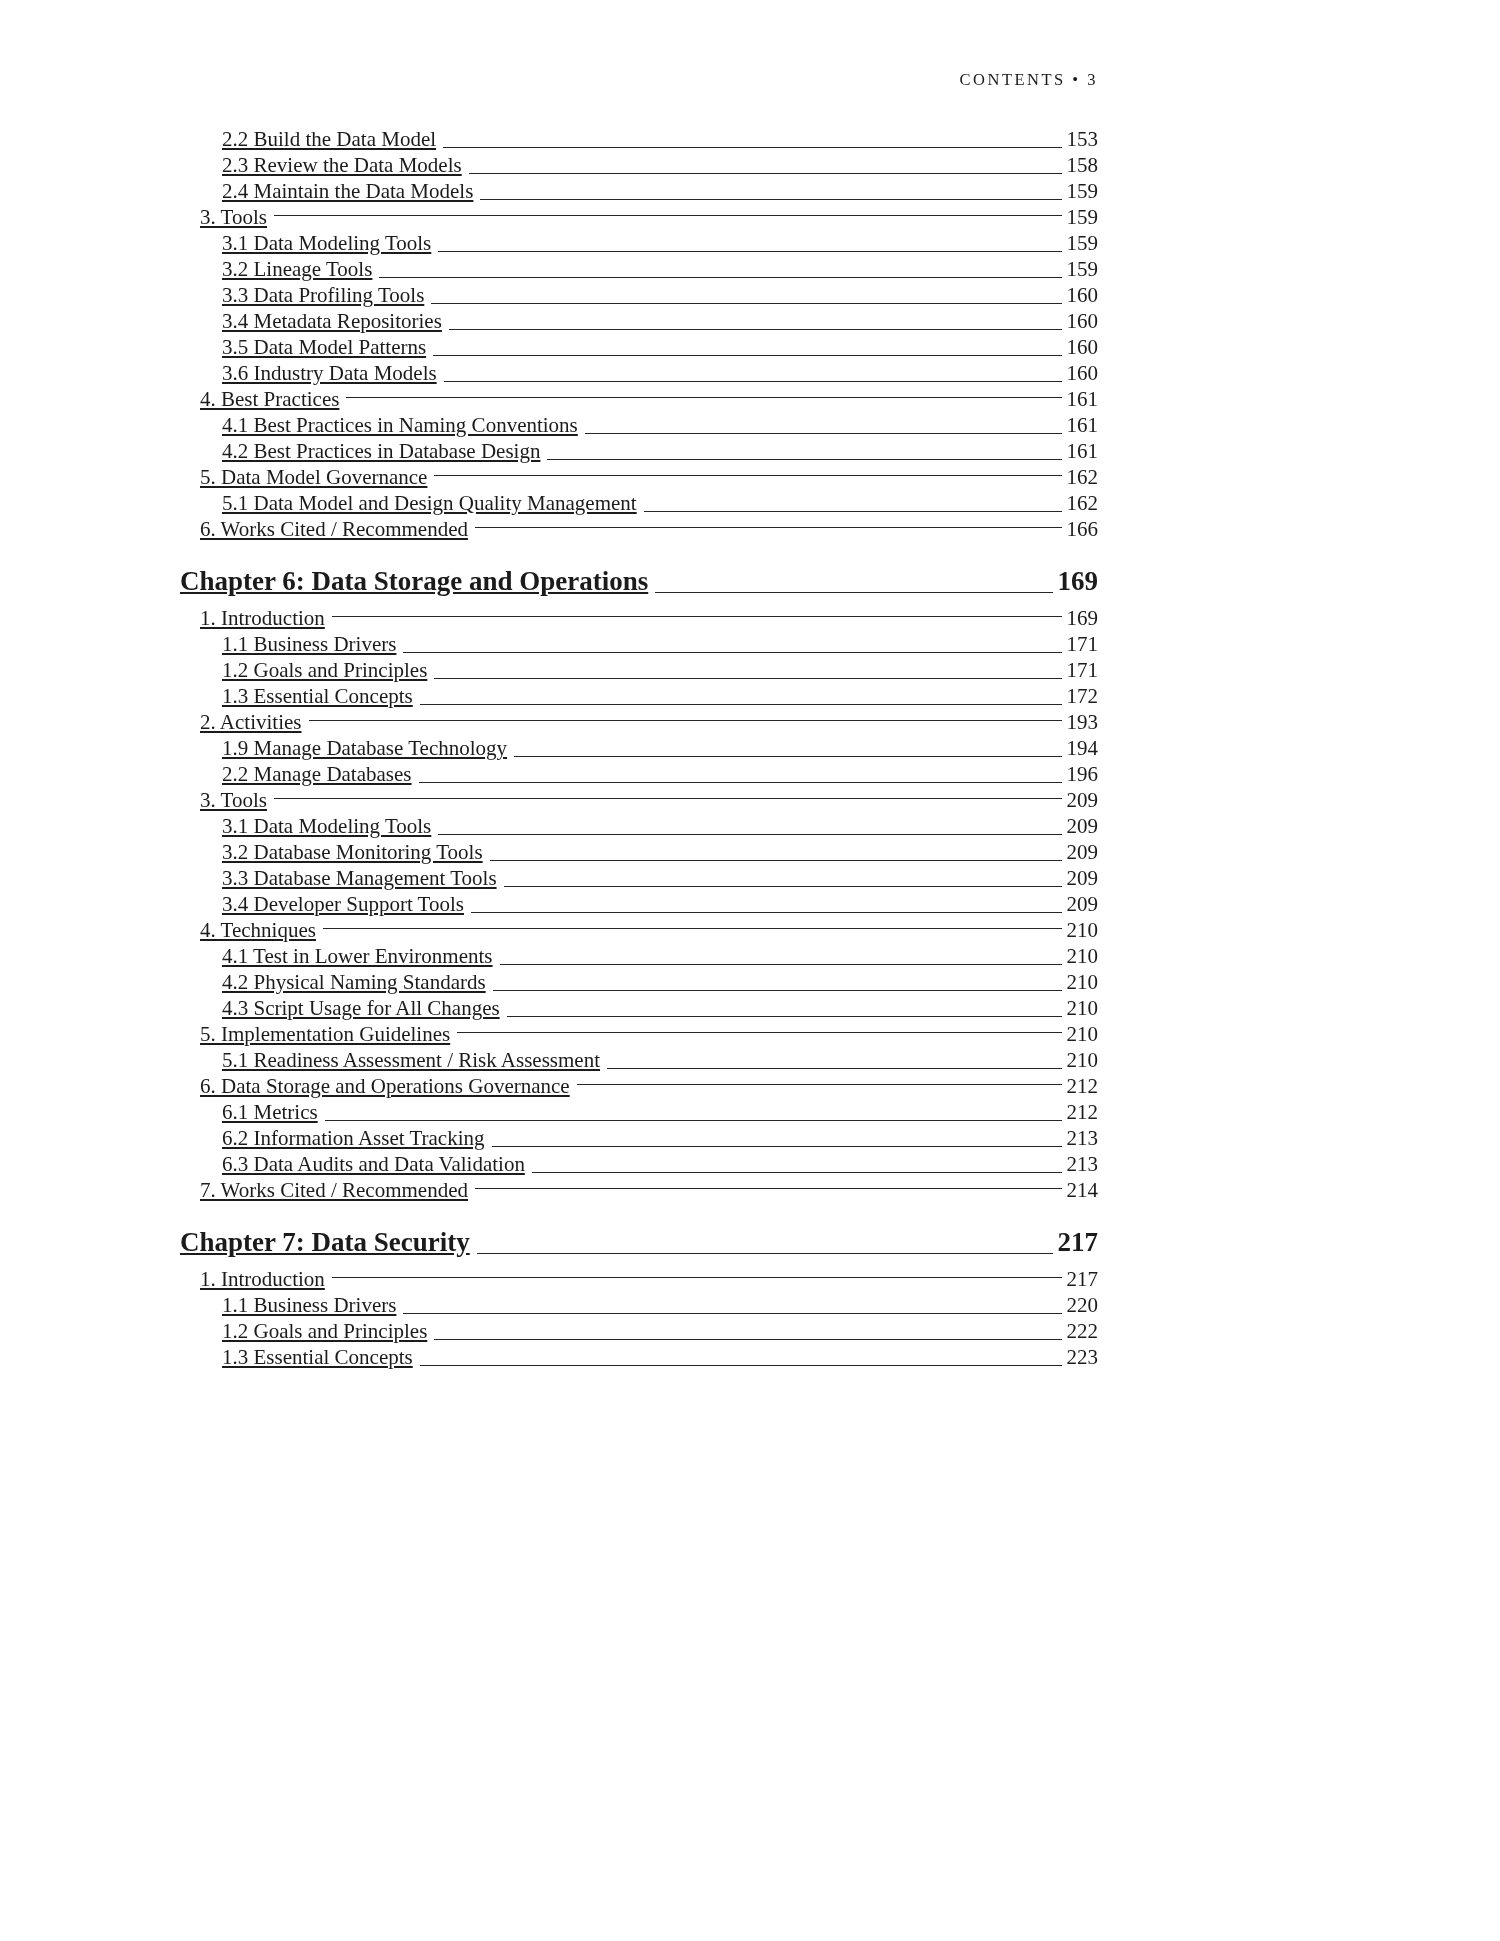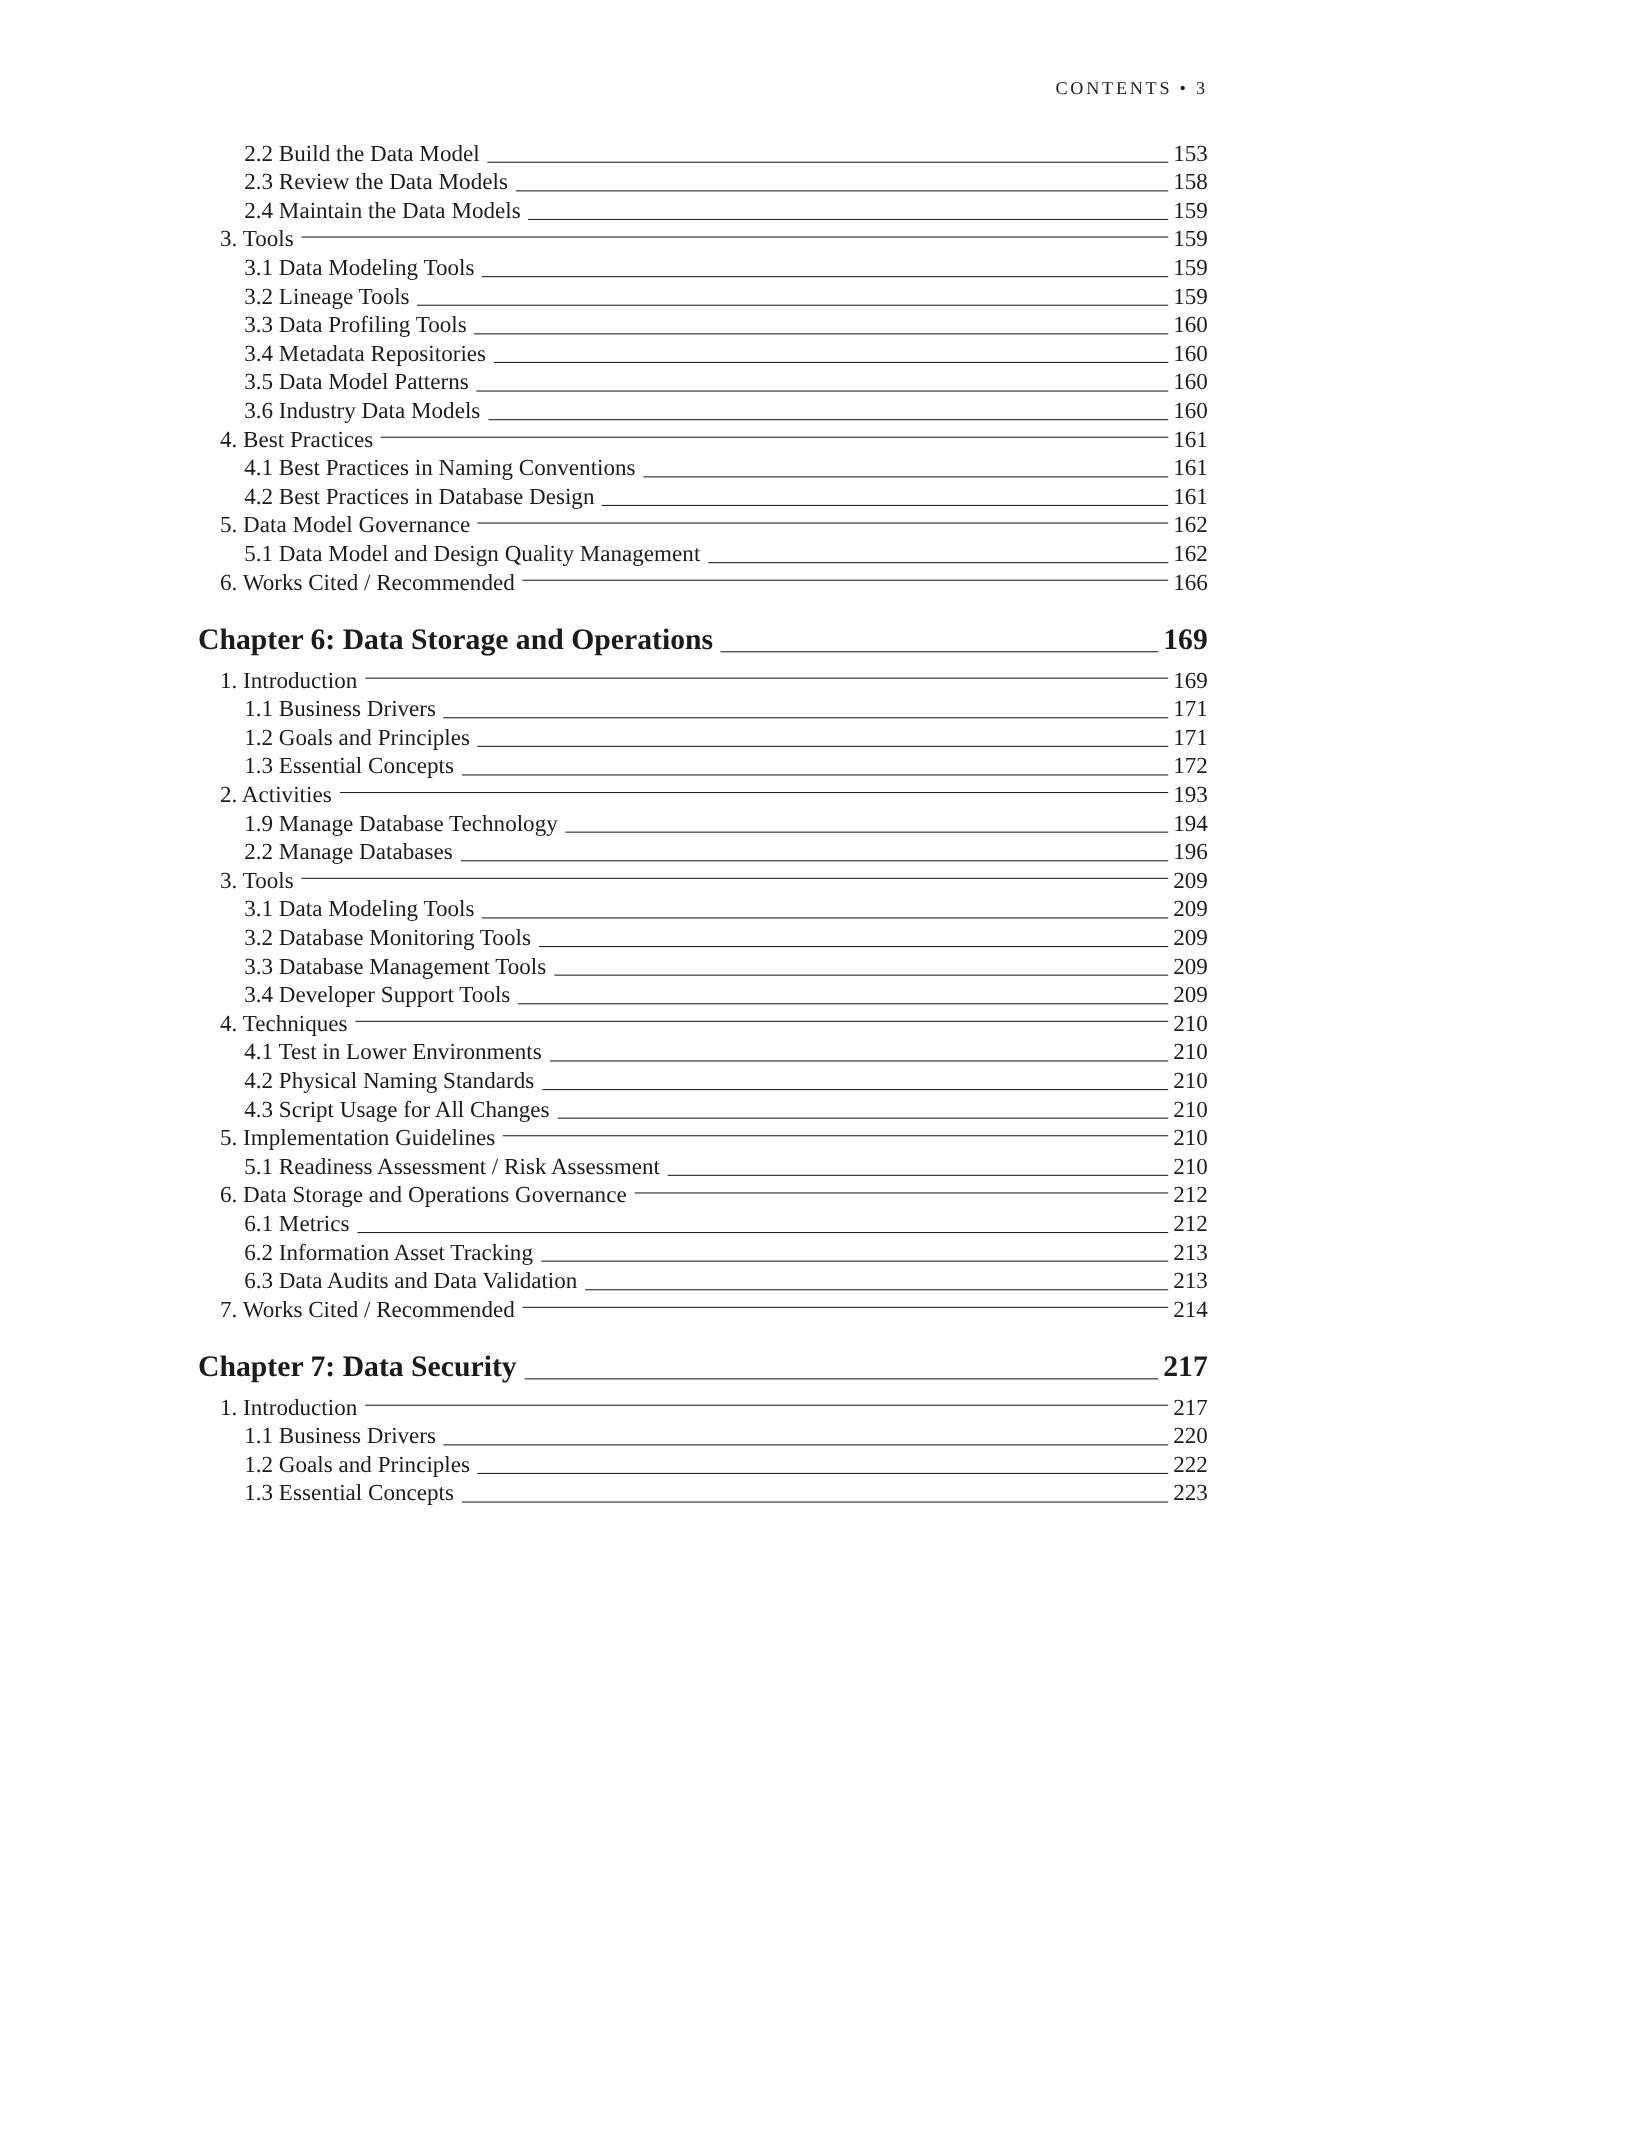--- a/index.html
+++ b/index.html
@@ -28,21 +28,21 @@
     left: 180px;
     width: 918px;
   }
   .row {
     display: flex;
     align-items: flex-end;
     font-size: 21px;
     line-height: 26px;
     white-space: nowrap;
   }
-  .row .label { flex: 0 0 auto; }
+  .row .label { flex: 0 0 auto; text-decoration: underline; }
   .row .leader {
     flex: 1 1 auto;
     min-width: 18px;
     border-bottom: 1.4px solid #262626;
     margin: 0 5px 4px 7px;
     height: 0;
   }
   .row .page-num { flex: 0 0 auto; text-align: right; }
   .l1 { padding-left: 20px; align-items: center; }
   .l2 { padding-left: 42px; }

